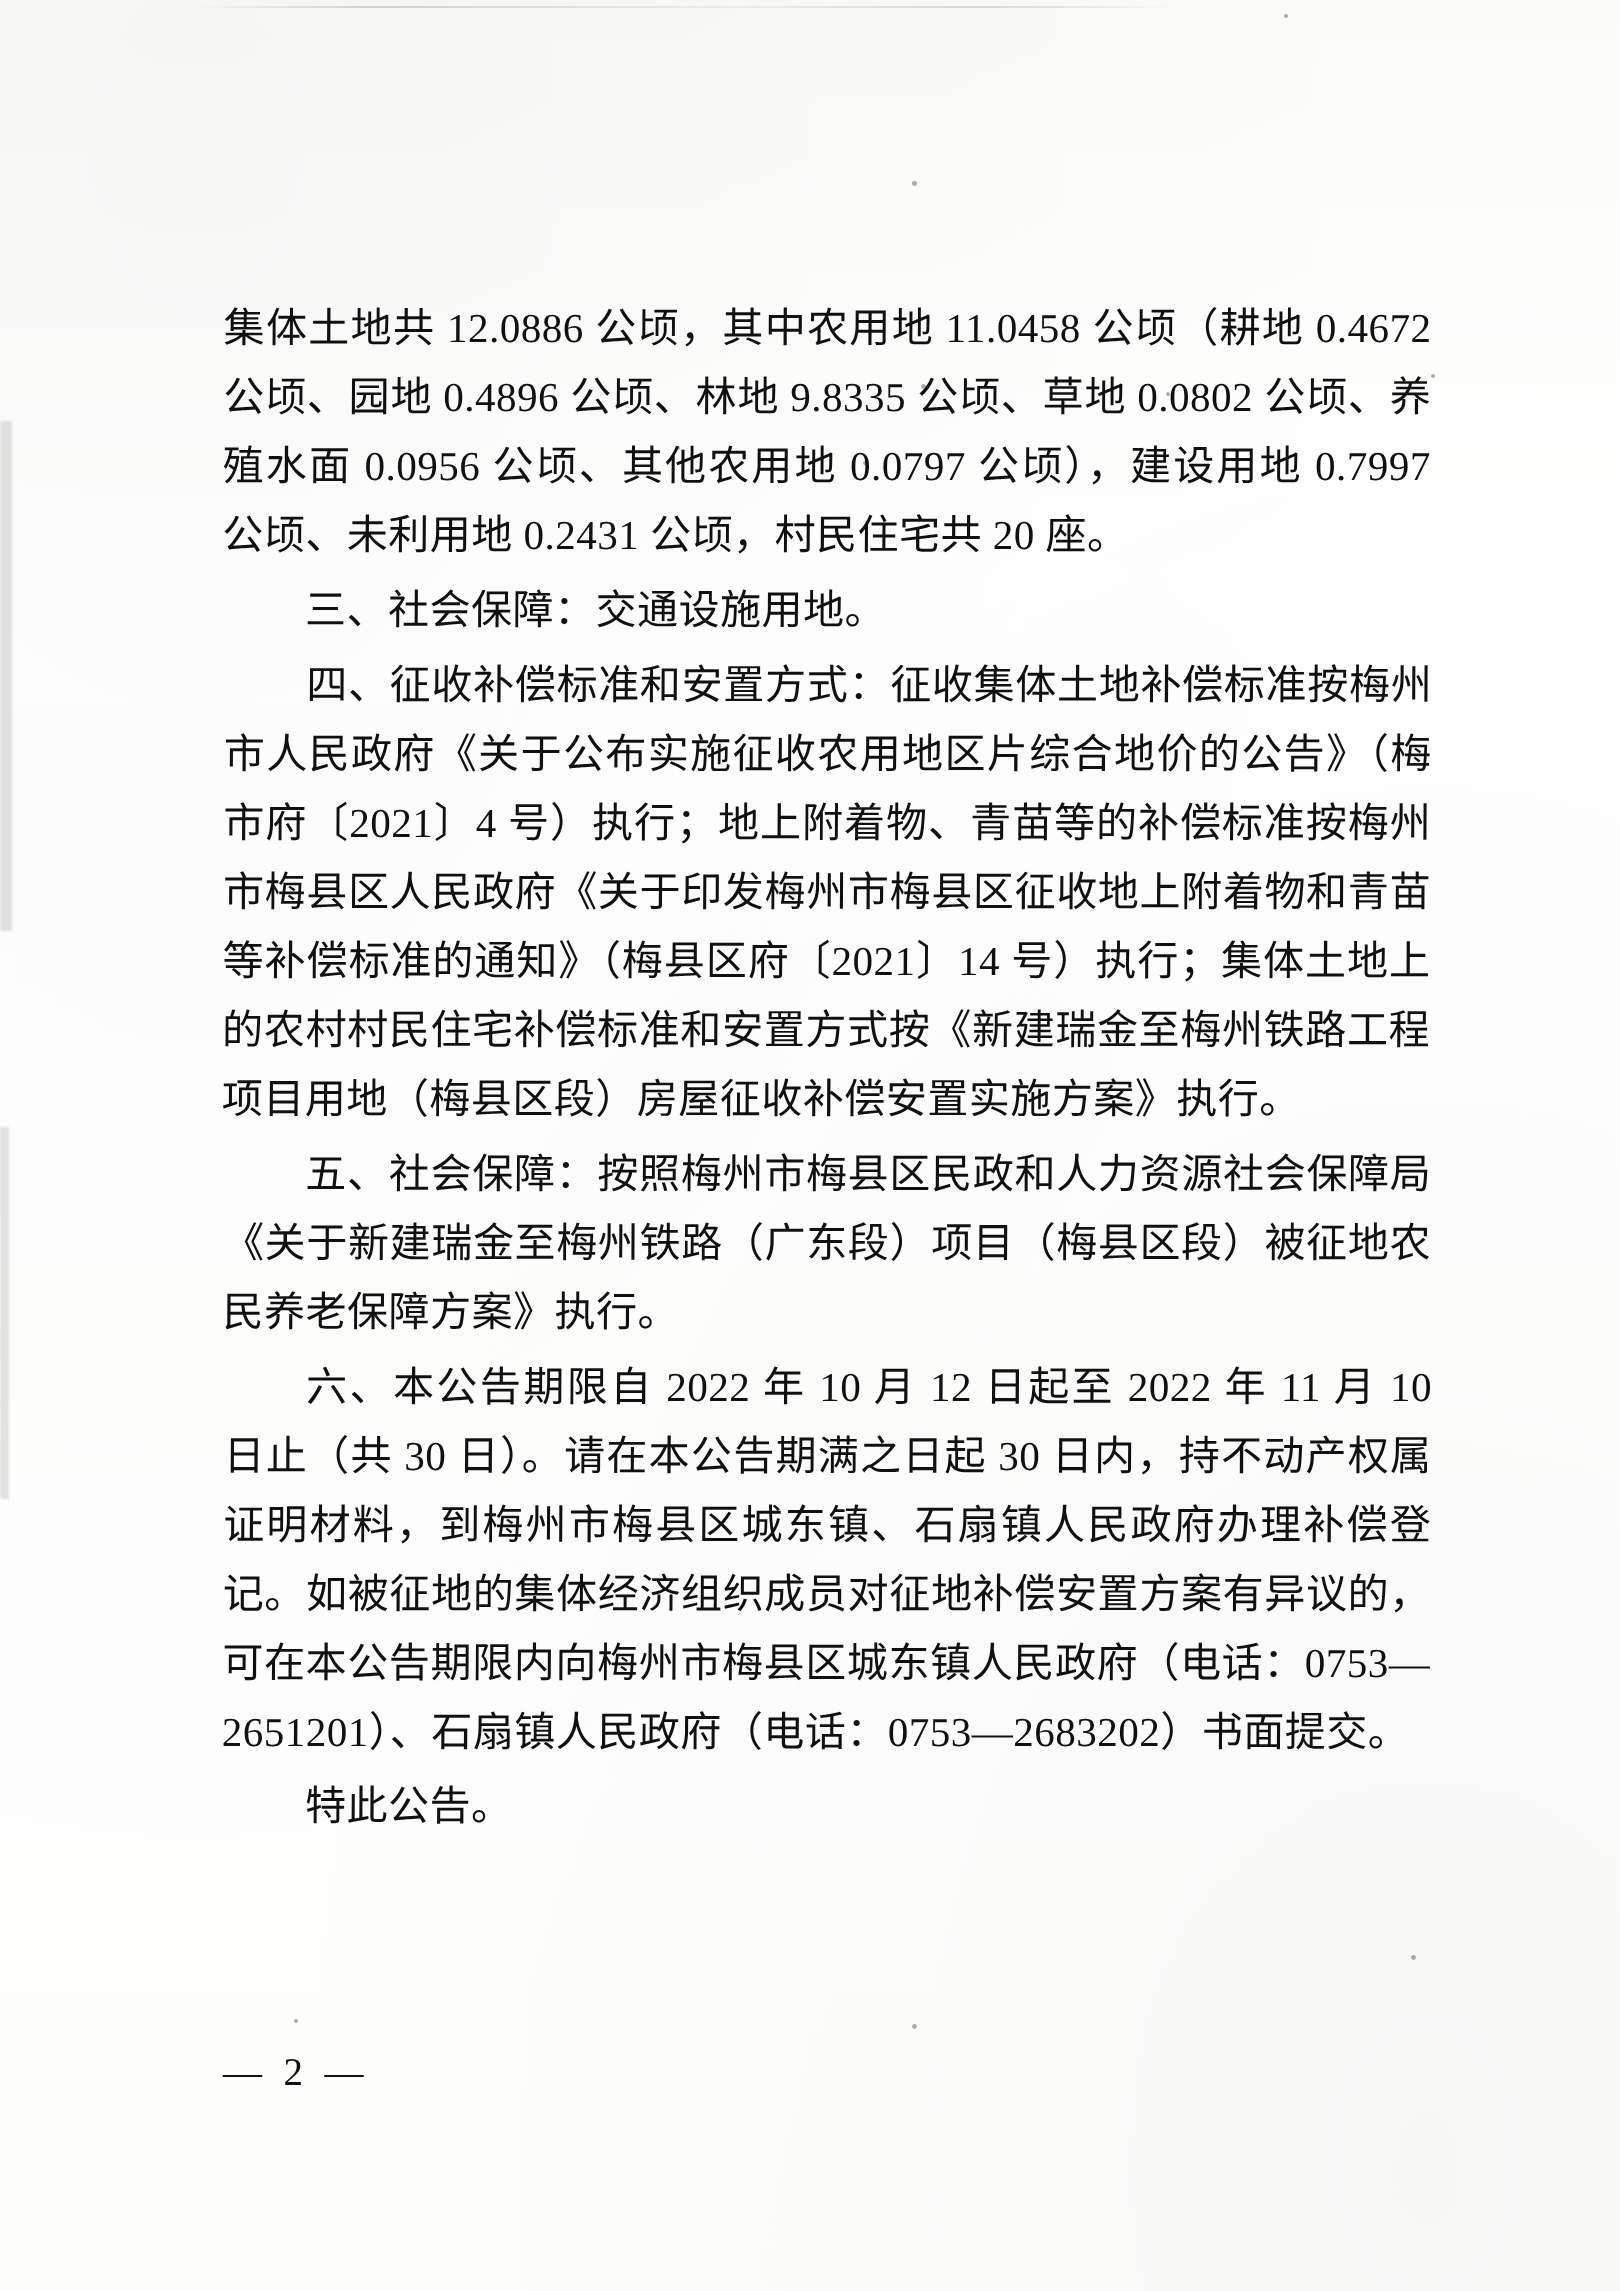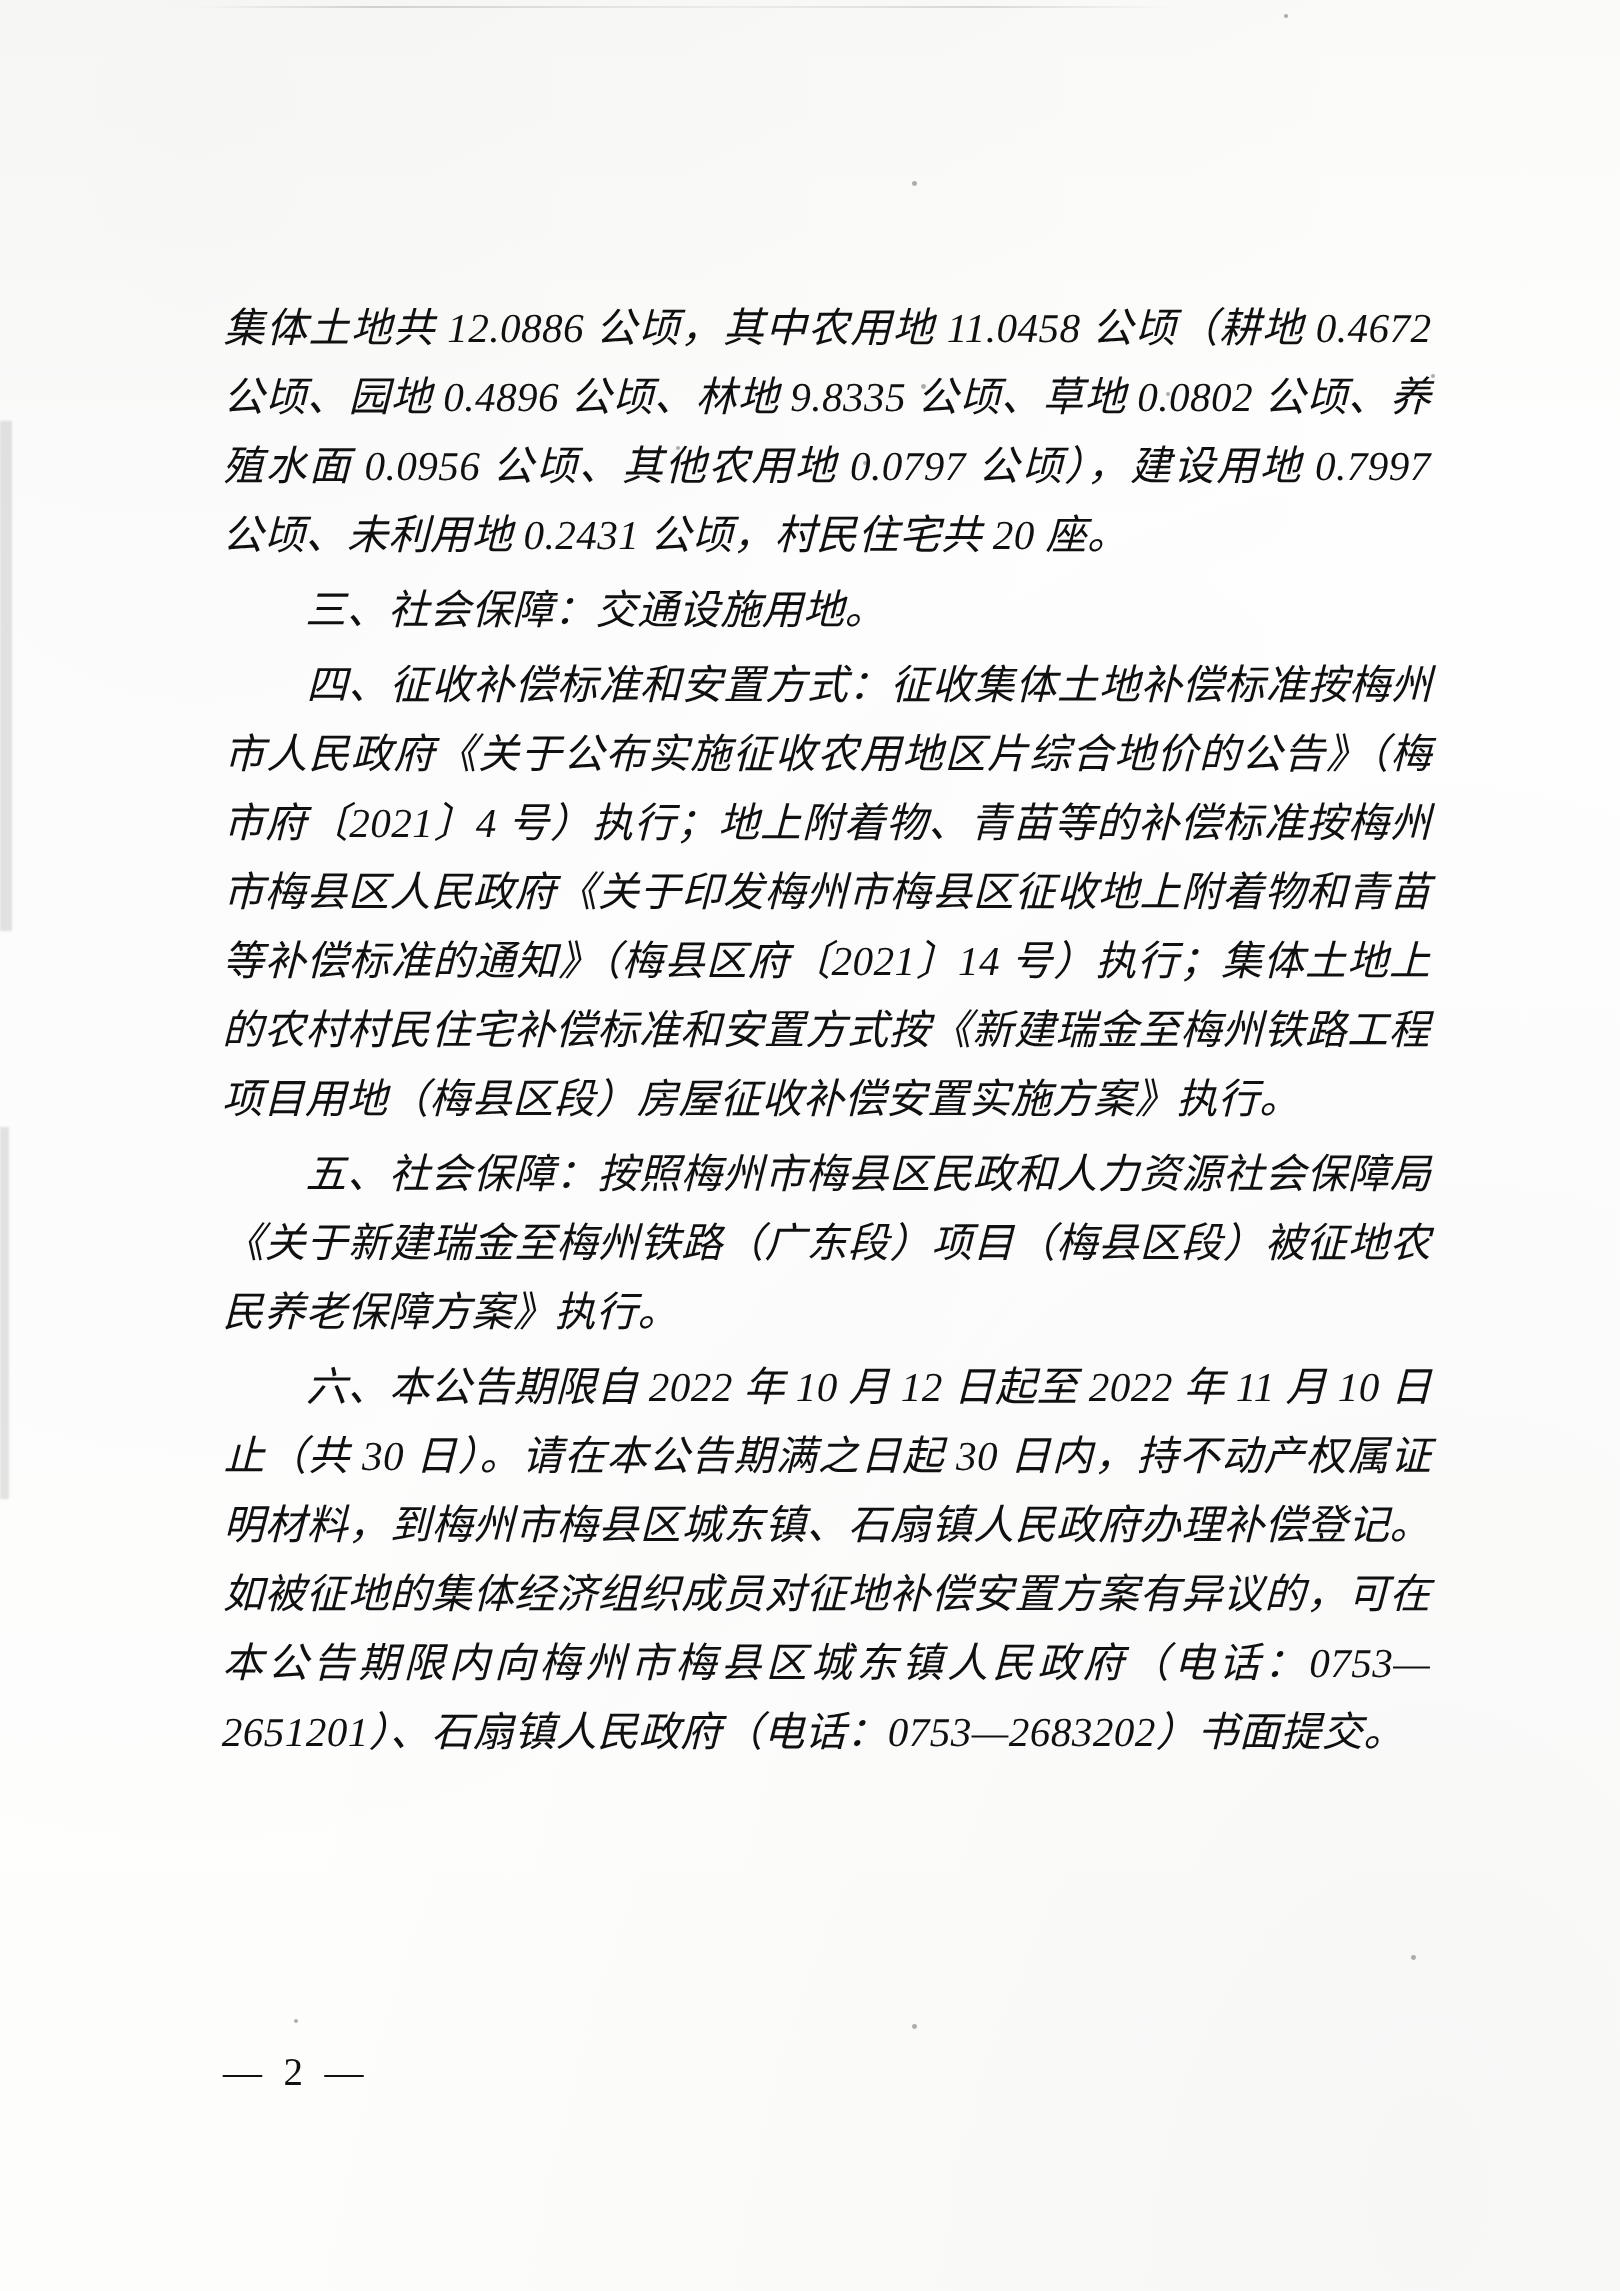--- a/index.html
+++ b/index.html
@@ -43,21 +43,20 @@
     pointer-events: none;
     background: rgba(120,120,120,0.20);
     filter: blur(1.2px);
   }
 
   .content {
     position: absolute;
     left: 223px;
     top: 294px;
     width: 1208px;
-    font-style: italic;
   }
 
   .para {
     margin: 0 0 0 0;
     color: #101010;
     font-size: 41px;
     line-height: 69px;
     letter-spacing: 0.5px;
     text-align: justify;
     text-justify: inter-character;
@@ -131,20 +130,21 @@
     <div class="block-gap"></div>
 
     <p class="para indent">五、社会保障：按照梅州市梅县区民政和人力资源社会保障局《关于新建瑞金至梅州铁路（广东段）项目（梅县区段）被征地农民养老保障方案》执行。</p>
 
     <div class="block-gap"></div>
 
     <p class="para indent">六、本公告期限自 2022 年 10 月 12 日起至 2022 年 11 月 10 日止（共 30 日）。请在本公告期满之日起 30 日内，持不动产权属证明材料，到梅州市梅县区城东镇、石扇镇人民政府办理补偿登记。如被征地的集体经济组织成员对征地补偿安置方案有异议的，可在本公告期限内向梅州市梅县区城东镇人民政府（电话：0753—2651201）、石扇镇人民政府（电话：0753—2683202）书面提交。</p>
 
     <div class="block-gap"></div>
 
+    <p class="para indent">特此公告。</p>
 
   </main>
 
   <div class="footer">
     <span class="pageno">— 2 —</span>
   </div>
 
 </div>
 
 

